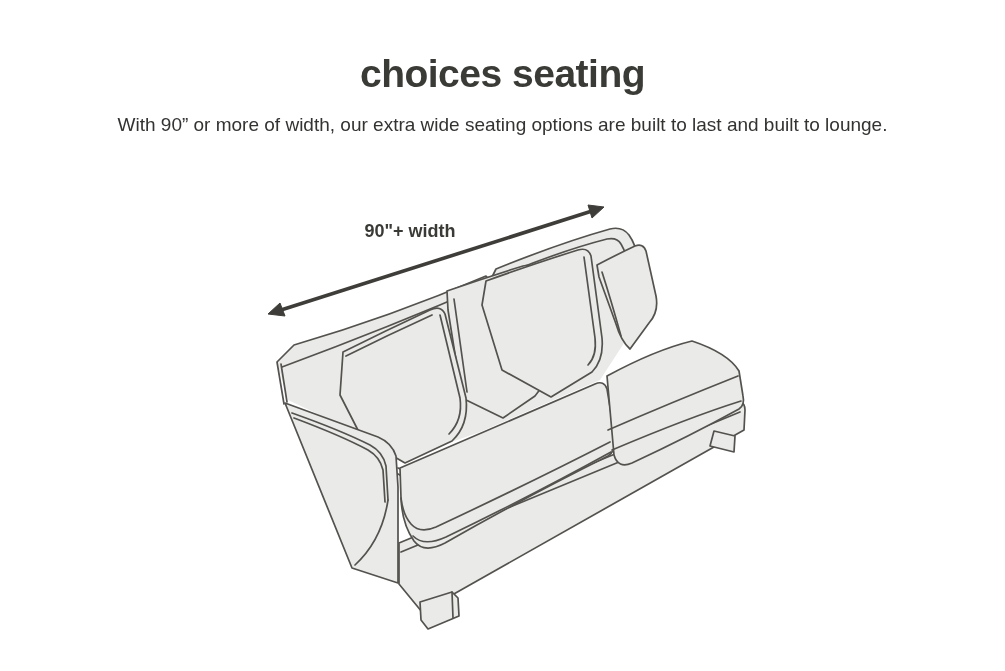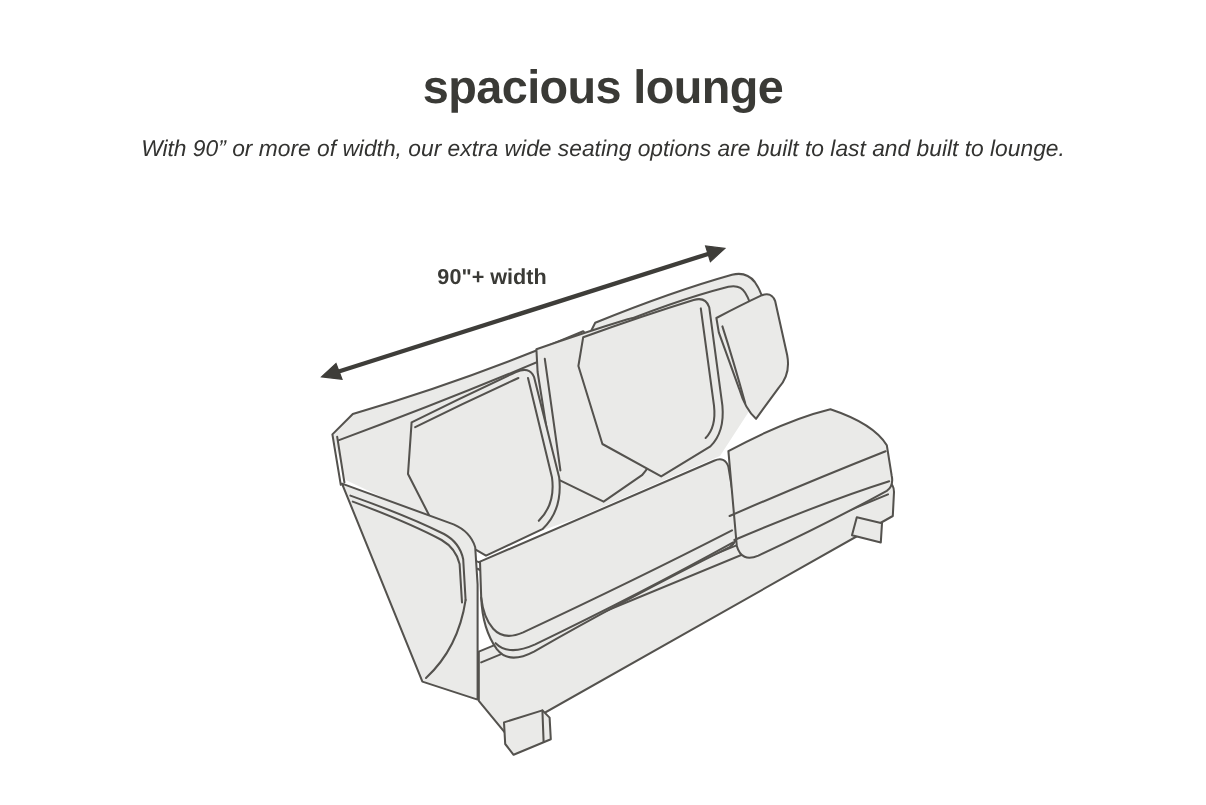--- a/index.html
+++ b/index.html
@@ -21,38 +21,37 @@
     color:#3a3a36;
   }
   .subtitle{
     position:absolute;
     top:112px;left:0;width:100%;
     margin:0;
     text-align:center;
     font-size:19px;
     line-height:26px;
     color:#333331;
-    font-style:italic;
   }
   .art{
     position:absolute;
     top:0;left:0;width:1005px;height:671px;
   }
   .dim-label{
     font-size:18px;
     font-weight:bold;
     fill:#3a3a36;
   }
 </style>
 </head>
 <body>
 
 <div class="page">
 
-  <h1 class="title">spacious lounge</h1>
+  <h1 class="title">choices seating</h1>
 
   <p class="subtitle">
     <span>With 90” or more of width, our extra wide seating options are built to last and built to lounge.</span><br>
   </p>
 
   <svg class="art" viewBox="0 0 1005 671" xmlns="http://www.w3.org/2000/svg">
 
     <g stroke="#3e3d39" fill="#3e3d39">
       <line x1="281" y1="310" x2="592" y2="211" stroke-width="3.6"></line>
       <polygon points="268,314 285,316 280,303" stroke-width="1"></polygon>

